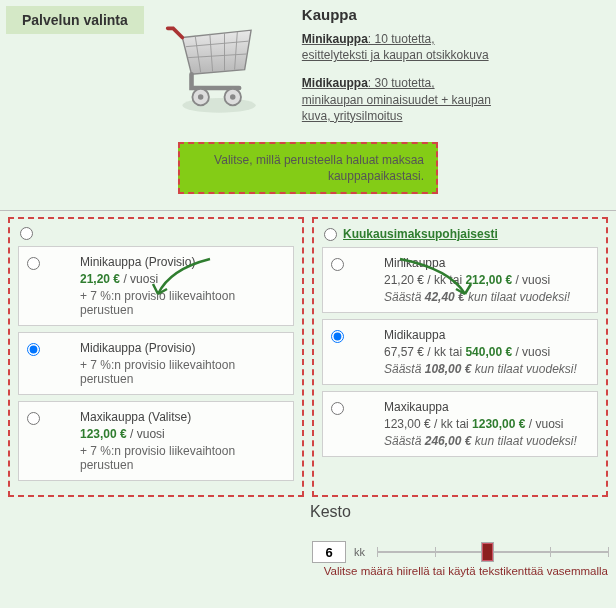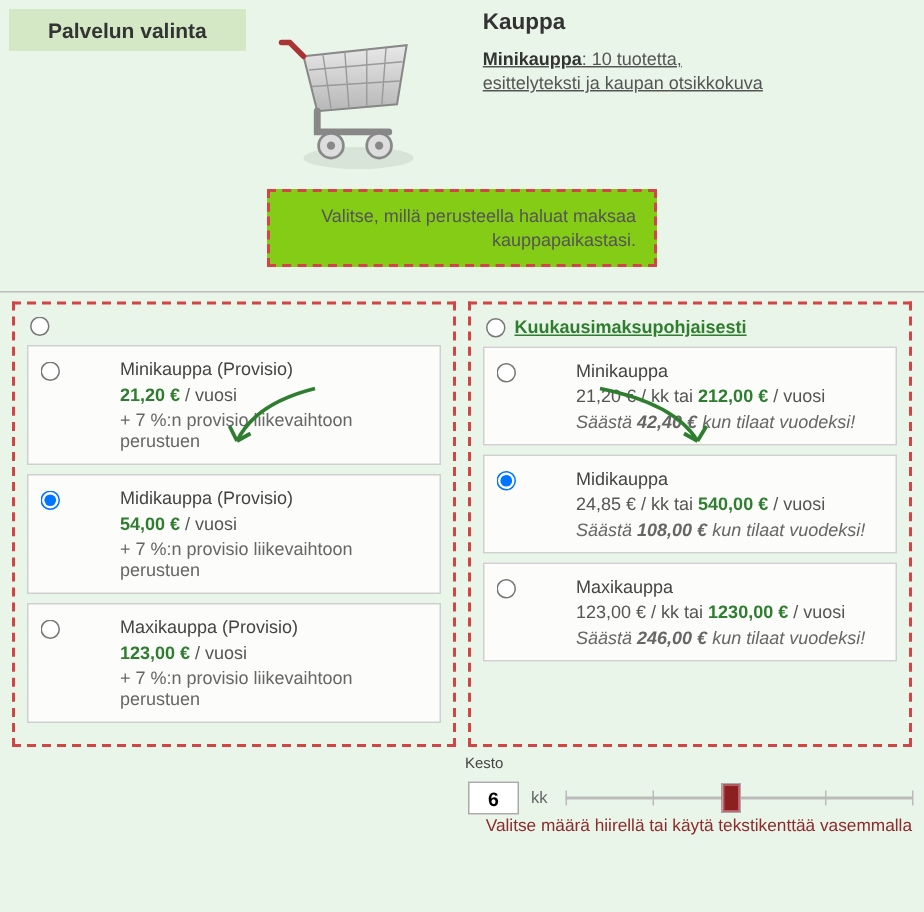--- a/index.html
+++ b/index.html
@@ -11,21 +11,21 @@
     width: 616px;
     height: 608px;
     overflow: hidden;
     position: relative;
   }
   .top-row { display: flex; padding: 6px; }
   .badge {
     background: #d4e8c6;
     color: #333;
     font-weight: bold;
-    padding: 6px 26px;
+    padding: 6px 16px;
     font-size: 14px;
     display: inline-block;
     height: 28px;
   }
   .cart-col { width: 150px; display:flex; justify-content:center; align-items:flex-start; padding-top:4px; }
   .desc-col { flex: 1; padding-left: 8px; }
   .desc-col h2 { font-size: 15px; color:#333; margin-bottom: 8px; font-weight:bold; }
   .desc-block { margin-bottom: 12px; font-size:12px; color:#555; line-height:1.35; max-width:190px;text-decoration:underline; }
   .desc-block b { color:#333; }
 
@@ -140,20 +140,23 @@
       <circle cx="75" cy="95" r="9" fill="#ddd" stroke="#888" stroke-width="2"></circle>
       <circle cx="40" cy="95" r="3" fill="#888"></circle>
         <circle cx="75" cy="95" r="3" fill="#888"></circle>
     </svg>
   </div>
   <div class="desc-col">
     <h2>Kauppa</h2>
     <div class="desc-block">
       <b>Minikauppa</b><span>: 10 tuotetta, esittelyteksti ja kaupan otsikkokuva</span>
     </div>
+    <div class="desc-block">
+      <b>Midikauppa</b><span>: 30 tuotetta, minikaupan ominaisuudet + kaupan kuva, yritysilmoitus</span>
+    </div>
   </div>
 </div>
 
 <div class="hint-box">Valitse, millä perusteella haluat maksaa kauppapaikastasi.</div>
 
 <svg class="arrow-svg" style="left:150px; top:254px;" width="120" height="50">
   <path d="M60 5 Q 20 15 8 40" stroke="#2f7d2f" stroke-width="2.5" fill="none"></path>
   <path d="M8 40 L3 30 M8 40 L17 35" stroke="#2f7d2f" stroke-width="2.5" fill="none"></path>
 </svg>
 <svg class="arrow-svg" style="left:360px; top:254px;" width="120" height="50">
@@ -174,29 +177,28 @@
         <div class="opt-title">Minikauppa (Provisio)</div>
         <div class="opt-price"><span class="green">21,20 €</span><span> / vuosi</span></div>
         <div class="opt-extra">+ 7 %:n provisio liikevaihtoon perustuen</div>
       </div>
     </div>
 
     <div class="option">
       <input type="radio" name="leftopt" class="opt-radio" checked="" style="">
       <div class="opt-body">
         <div class="opt-title">Midikauppa (Provisio)</div>
-        <div class="opt-price"><span class="green">54,00 €</span><span> / vuosi</span></div>
         <div class="opt-extra">+ 7 %:n provisio liikevaihtoon perustuen</div>
       </div>
     </div>
 
     <div class="option">
       <input type="radio" name="leftopt" class="opt-radio" style="">
       <div class="opt-body">
-        <div class="opt-title">Maxikauppa (Provisio)</div>
+        <div class="opt-title">Maxikauppa (Valitse)</div>
         <div class="opt-price"><span class="green">123,00 €</span><span> / vuosi</span></div>
         <div class="opt-extra">+ 7 %:n provisio liikevaihtoon perustuen</div>
       </div>
     </div>
   </div>
 
   <div class="col">
     <div class="col-header">
       <input type="radio" style="">
       <span class="col-title">Kuukausimaksupohjaisesti</span>
@@ -208,38 +210,38 @@
         <div class="opt-title">Minikauppa</div>
         <div class="opt-price"><span>21,20 € / kk tai </span><span class="green">212,00 €</span><span> / vuosi</span></div>
         <div class="opt-extra save-line"><span>Säästä </span><b>42,40 €</b><span> kun tilaat vuodeksi!</span></div>
       </div>
     </div>
 
     <div class="option">
       <input type="radio" name="rightopt" class="opt-radio" checked="" style="">
       <div class="opt-body">
         <div class="opt-title">Midikauppa</div>
-        <div class="opt-price"><span>24,85 € / kk tai </span><span class="green">540,00 €</span><span> / vuosi</span></div>
+        <div class="opt-price"><span>67,57 € / kk tai </span><span class="green">540,00 €</span><span> / vuosi</span></div>
         <div class="opt-extra save-line"><span>Säästä </span><b>108,00 €</b><span> kun tilaat vuodeksi!</span></div>
       </div>
     </div>
 
     <div class="option">
       <input type="radio" name="rightopt" class="opt-radio" style="">
       <div class="opt-body">
         <div class="opt-title">Maxikauppa</div>
         <div class="opt-price"><span>123,00 € / kk tai </span><span class="green">1230,00 €</span><span> / vuosi</span></div>
         <div class="opt-extra save-line"><span>Säästä </span><b>246,00 €</b><span> kun tilaat vuodeksi!</span></div>
       </div>
     </div>
   </div>
 </div>
 
 <div style="padding: 0 8px;">
-  <div style="margin-left:302px; color:#444; font-size:10px; margin-bottom:2px;">Kesto</div>
+  <div style="margin-left:302px; color:#444; font-size:16px; margin-bottom:16px;">Kesto</div>
 </div>
 <div class="kesto-row">
   <span style="width:296px;"></span>
   <input class="kesto-input" value="6" style="">
   <span class="kk">kk</span>
   <div class="slider-wrap">
     <div class="slider-track"></div>
     <div class="slider-tick" style="left:0%"></div>
     <div class="slider-tick" style="left:25%"></div>
     <div class="slider-tick" style="left:50%"></div>

